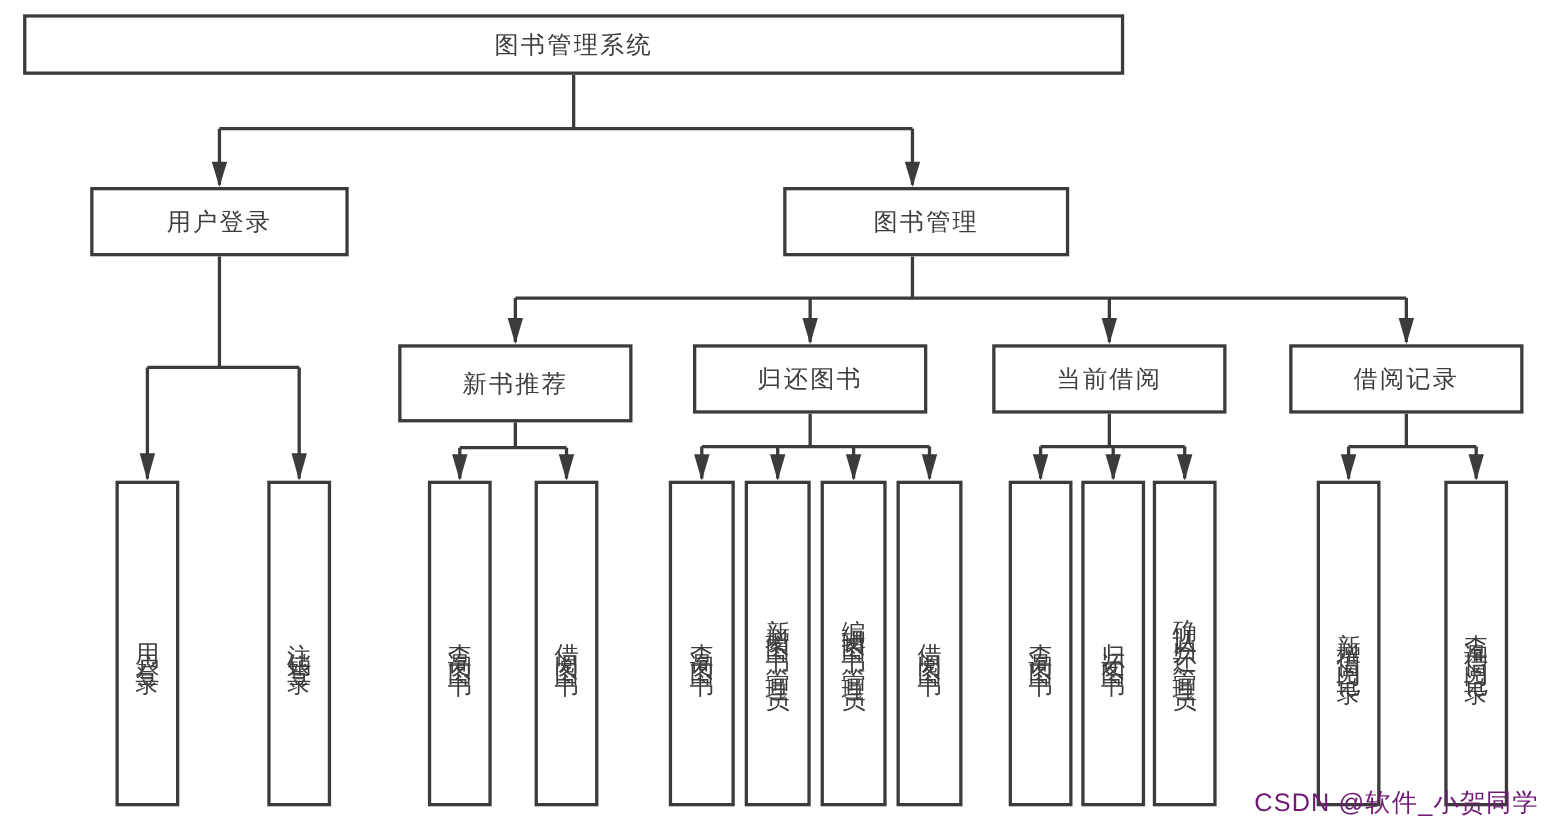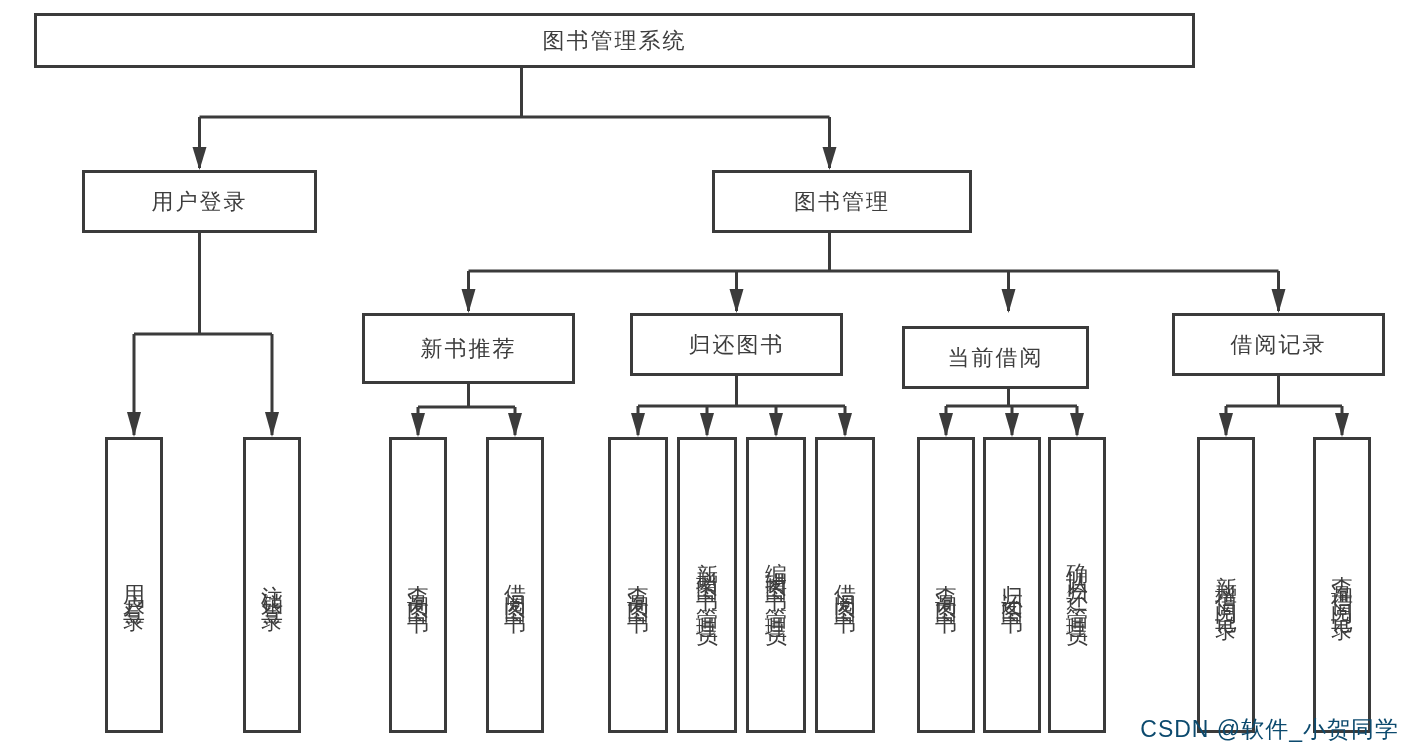--- a/index.html
+++ b/index.html
@@ -38,28 +38,28 @@
     white-space: nowrap;
   }
   .leaf .vlabel {
     writing-mode: vertical-rl;
     font-size: 22px;
     letter-spacing: 9px;
     line-height: 1;
     white-space: nowrap;
   }
   
-  .n-root        { left: 34px;   top: 13px;  width: 1161px; height: 55px; }
+  .n-root        { left: 21px;   top: 13px;  width: 1001px; height: 55px; }
   
   .n-user-login  { left: 82px;   top: 170px; width: 235px;  height: 63px; }
   .n-book-mgmt   { left: 712px;  top: 170px; width: 260px;  height: 63px; }
   
   .n-new-rec     { left: 362px;  top: 313px; width: 213px;  height: 71px; }
   .n-borrow      { left: 630px;  top: 313px; width: 213px;  height: 63px; }
-  .n-current     { left: 902px;  top: 326px; width: 187px;  height: 63px; font-family: Liberation Mono, monospace; }
+  .n-current     { left: 902px;  top: 313px; width: 213px;  height: 63px; font-family: Liberation Mono, monospace; }
   .n-records     { left: 1172px; top: 313px; width: 213px;  height: 63px; }
   
   .leaf { top: 437px; height: 296px; width: 58px; }
   .lf-g1a { left: 105px; }
   .lf-g1b { left: 243px; }
   .lf-g2a { left: 389px; }
   .lf-g2b { left: 486px; }
   .lf-g3a { left: 608px; width: 60px; }
   .lf-g3b { left: 677px; width: 60px; }
   .lf-g3c { left: 746px; width: 60px; }
@@ -68,21 +68,21 @@
   .lf-g4b { left: 983px; }
   .lf-g4c { left: 1048px; }
   .lf-g5a { left: 1197px; }
   .lf-g5b { left: 1313px; }
   .watermark {
     position: absolute;
     right: 6px;
     top: 714px;
     z-index: 2;
     font-size: 23px;
-    color: #0c4a6e;
+    color: #701a75;
     letter-spacing: 1px;
     white-space: nowrap;
   }
 </style>
 </head>
 <body>
 
 <div class="canvas">
 
   <svg class="connectors" viewBox="0 0 1405 747" xmlns="http://www.w3.org/2000/svg">

